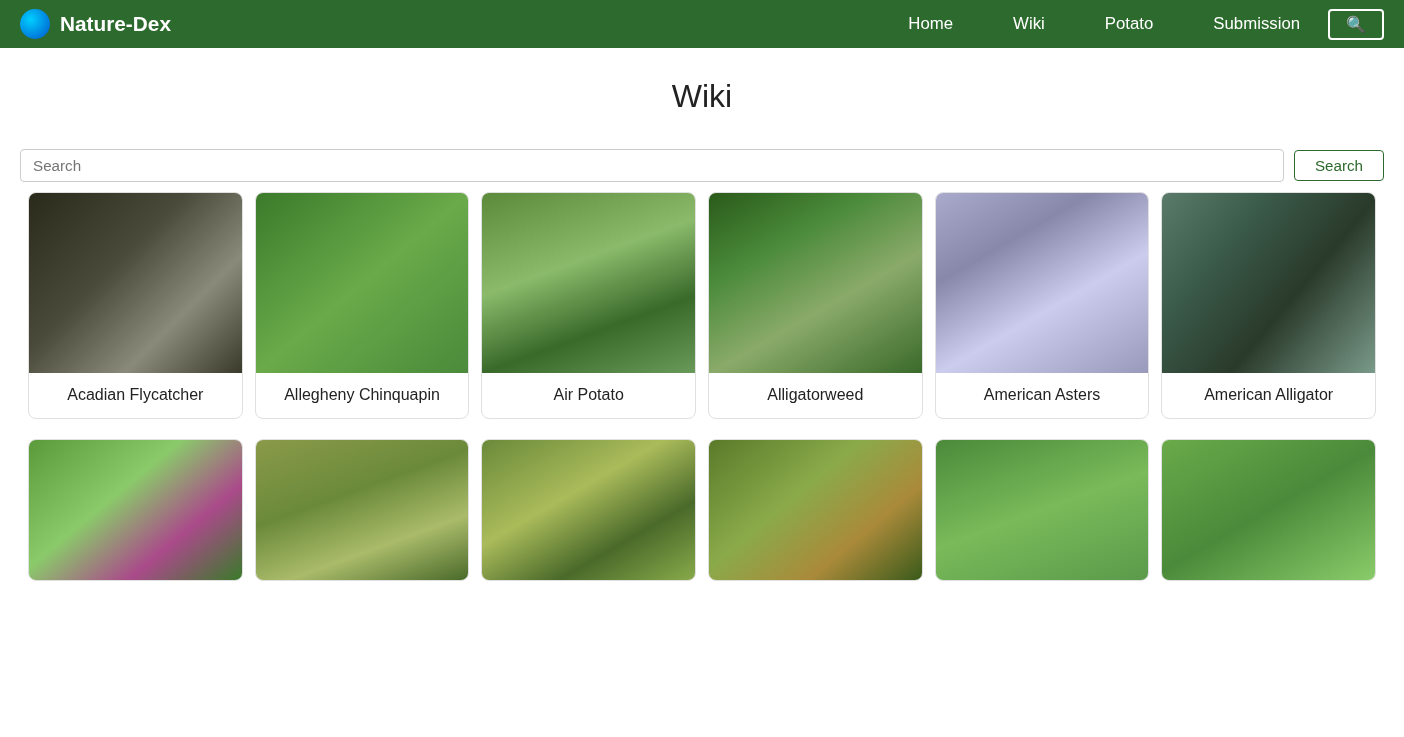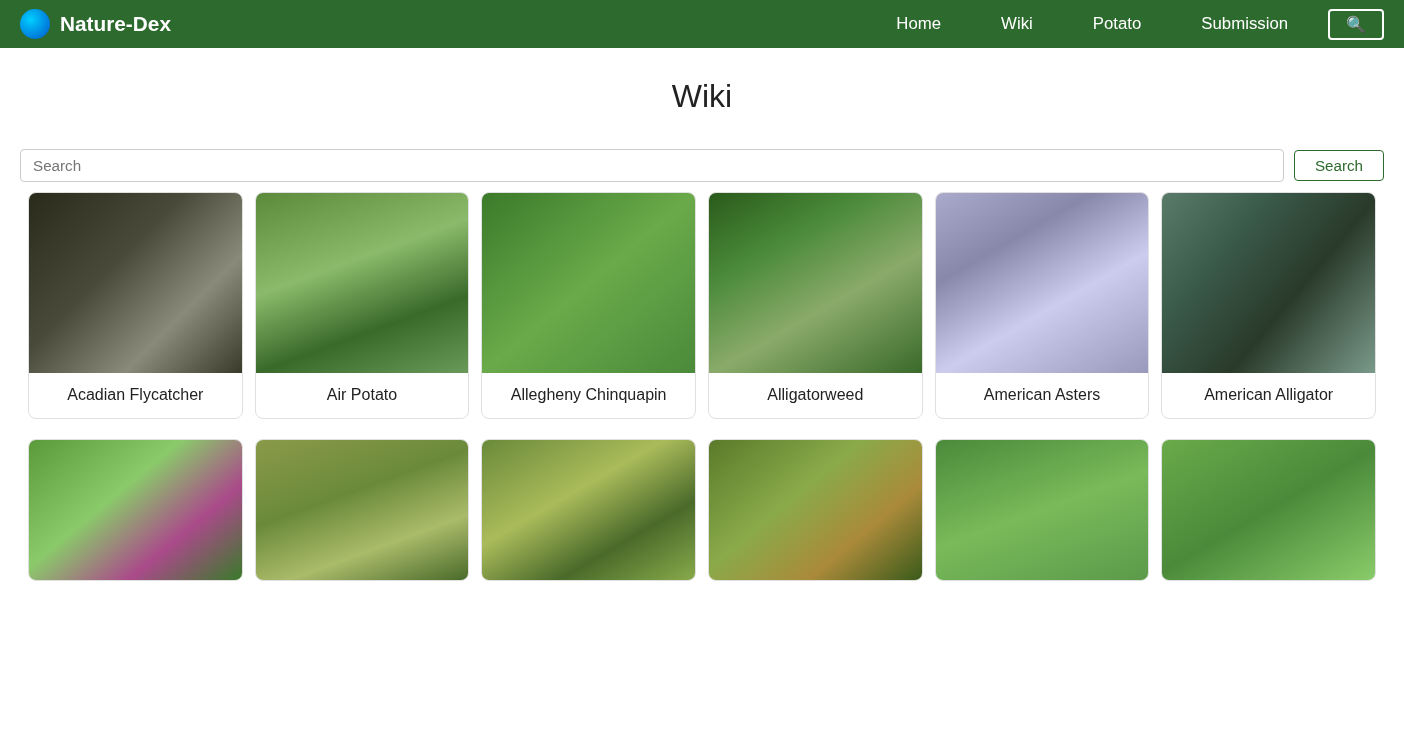--- a/index.html
+++ b/index.html
@@ -29,21 +29,21 @@
     .nav-logo-circle {
       width: 30px;
       height: 30px;
       border-radius: 50%;
       background: radial-gradient(circle at 35% 35%, #00cfff, #0055cc);
     }
     .nav-links {
       display: flex;
       gap: 60px;
       list-style: none;
-      margin-right: 40px;
+      margin-right: 28px;
     }
     .nav-links a {
       color: #fff;
       text-decoration: none;
       font-size: 1.05rem;
     }
     .nav-search-btn {
       background: transparent;
       border: 2px solid #fff;
       color: #fff;
@@ -165,28 +165,28 @@
   <input class="search-input-full" type="text" placeholder="Search" style="">
   <button class="search-btn">Search</button>
 </div>
 
 <div class="wiki-grid" id="grid-row1">
     <div class="wiki-card">
       <div class="wiki-card-img img-bird"></div>
       <div class="wiki-card-name">Acadian Flycatcher</div>
     </div>
     <div class="wiki-card">
+      <div class="wiki-card-img img-alleghenychin"></div>
+      <div class="wiki-card-name">Allegheny Chinquapin</div>
+    </div>
+    <div class="wiki-card">
       <div class="wiki-card-img img-airpotato"></div>
       <div class="wiki-card-name">Air Potato</div>
     </div>
     <div class="wiki-card">
-      <div class="wiki-card-img img-alleghenychin"></div>
-      <div class="wiki-card-name">Allegheny Chinquapin</div>
-    </div>
-    <div class="wiki-card">
       <div class="wiki-card-img img-alligatorweed"></div>
       <div class="wiki-card-name">Alligatorweed</div>
     </div>
     <div class="wiki-card">
       <div class="wiki-card-img img-americanaster"></div>
       <div class="wiki-card-name">American Asters</div>
     </div>
     <div class="wiki-card">
       <div class="wiki-card-img img-alligator"></div>
       <div class="wiki-card-name">American Alligator</div>

